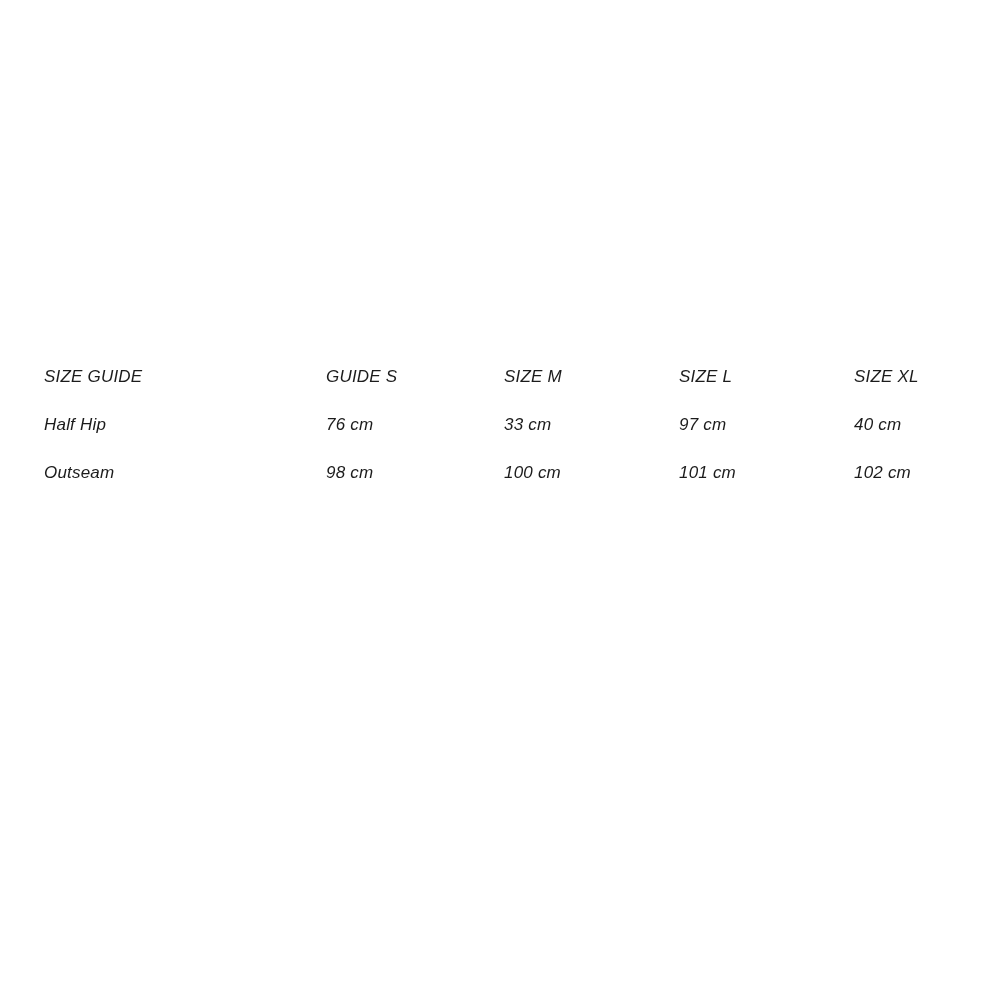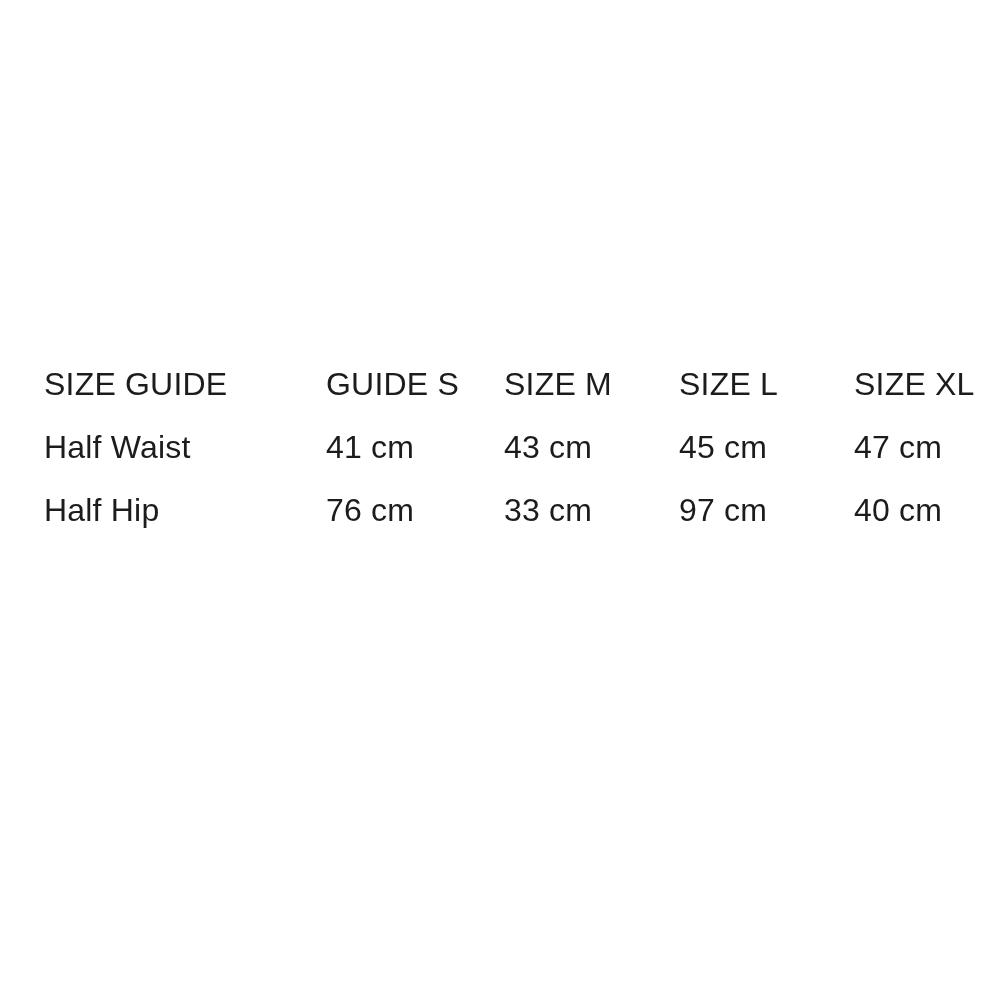--- a/index.html
+++ b/index.html
@@ -23,27 +23,28 @@
   }
   table.size-table {
     border-collapse: collapse;
     width: 100%;
     table-layout: fixed;
   }
   table.size-table th,
   table.size-table td {
     text-align: left;
     font-weight: 400;
-    font-size: 32px;
+    font-size: 17px;
     line-height: 1;
     padding: 0 0 31px 0;
     vertical-align: top;
     color: #1c1c1c;
     letter-spacing: 0.2px;
     white-space: nowrap;
+    font-style: italic;
   }
   table.size-table tbody tr:last-child th,
   table.size-table tbody tr:last-child td {
     padding-bottom: 0;
   }
   
   col.c0 { width: 282px; }
   col.c1 { width: 178px; }
   col.c2 { width: 175px; }
   col.c3 { width: 175px; }
@@ -65,28 +66,28 @@
       <tr>
         <th>SIZE GUIDE</th>
         <th>GUIDE S</th>
         <th>SIZE M</th>
         <th>SIZE L</th>
         <th>SIZE XL</th>
       </tr>
     </thead>
     <tbody>
       <tr>
-        <th>Half Waist</th>
-        <td>41 cm</td>
-        <td>43 cm</td>
-        <td>45 cm</td>
-        <td>47 cm</td>
-      </tr>
-      <tr>
         <th>Half Hip</th>
         <td>76 cm</td>
         <td>33 cm</td>
         <td>97 cm</td>
         <td>40 cm</td>
       </tr>
+      <tr>
+        <th>Outseam</th>
+        <td>98 cm</td>
+        <td>100 cm</td>
+        <td>101 cm</td>
+        <td>102 cm</td>
+      </tr>
     </tbody>
   </table>
 </div>
 
 </body></html>

